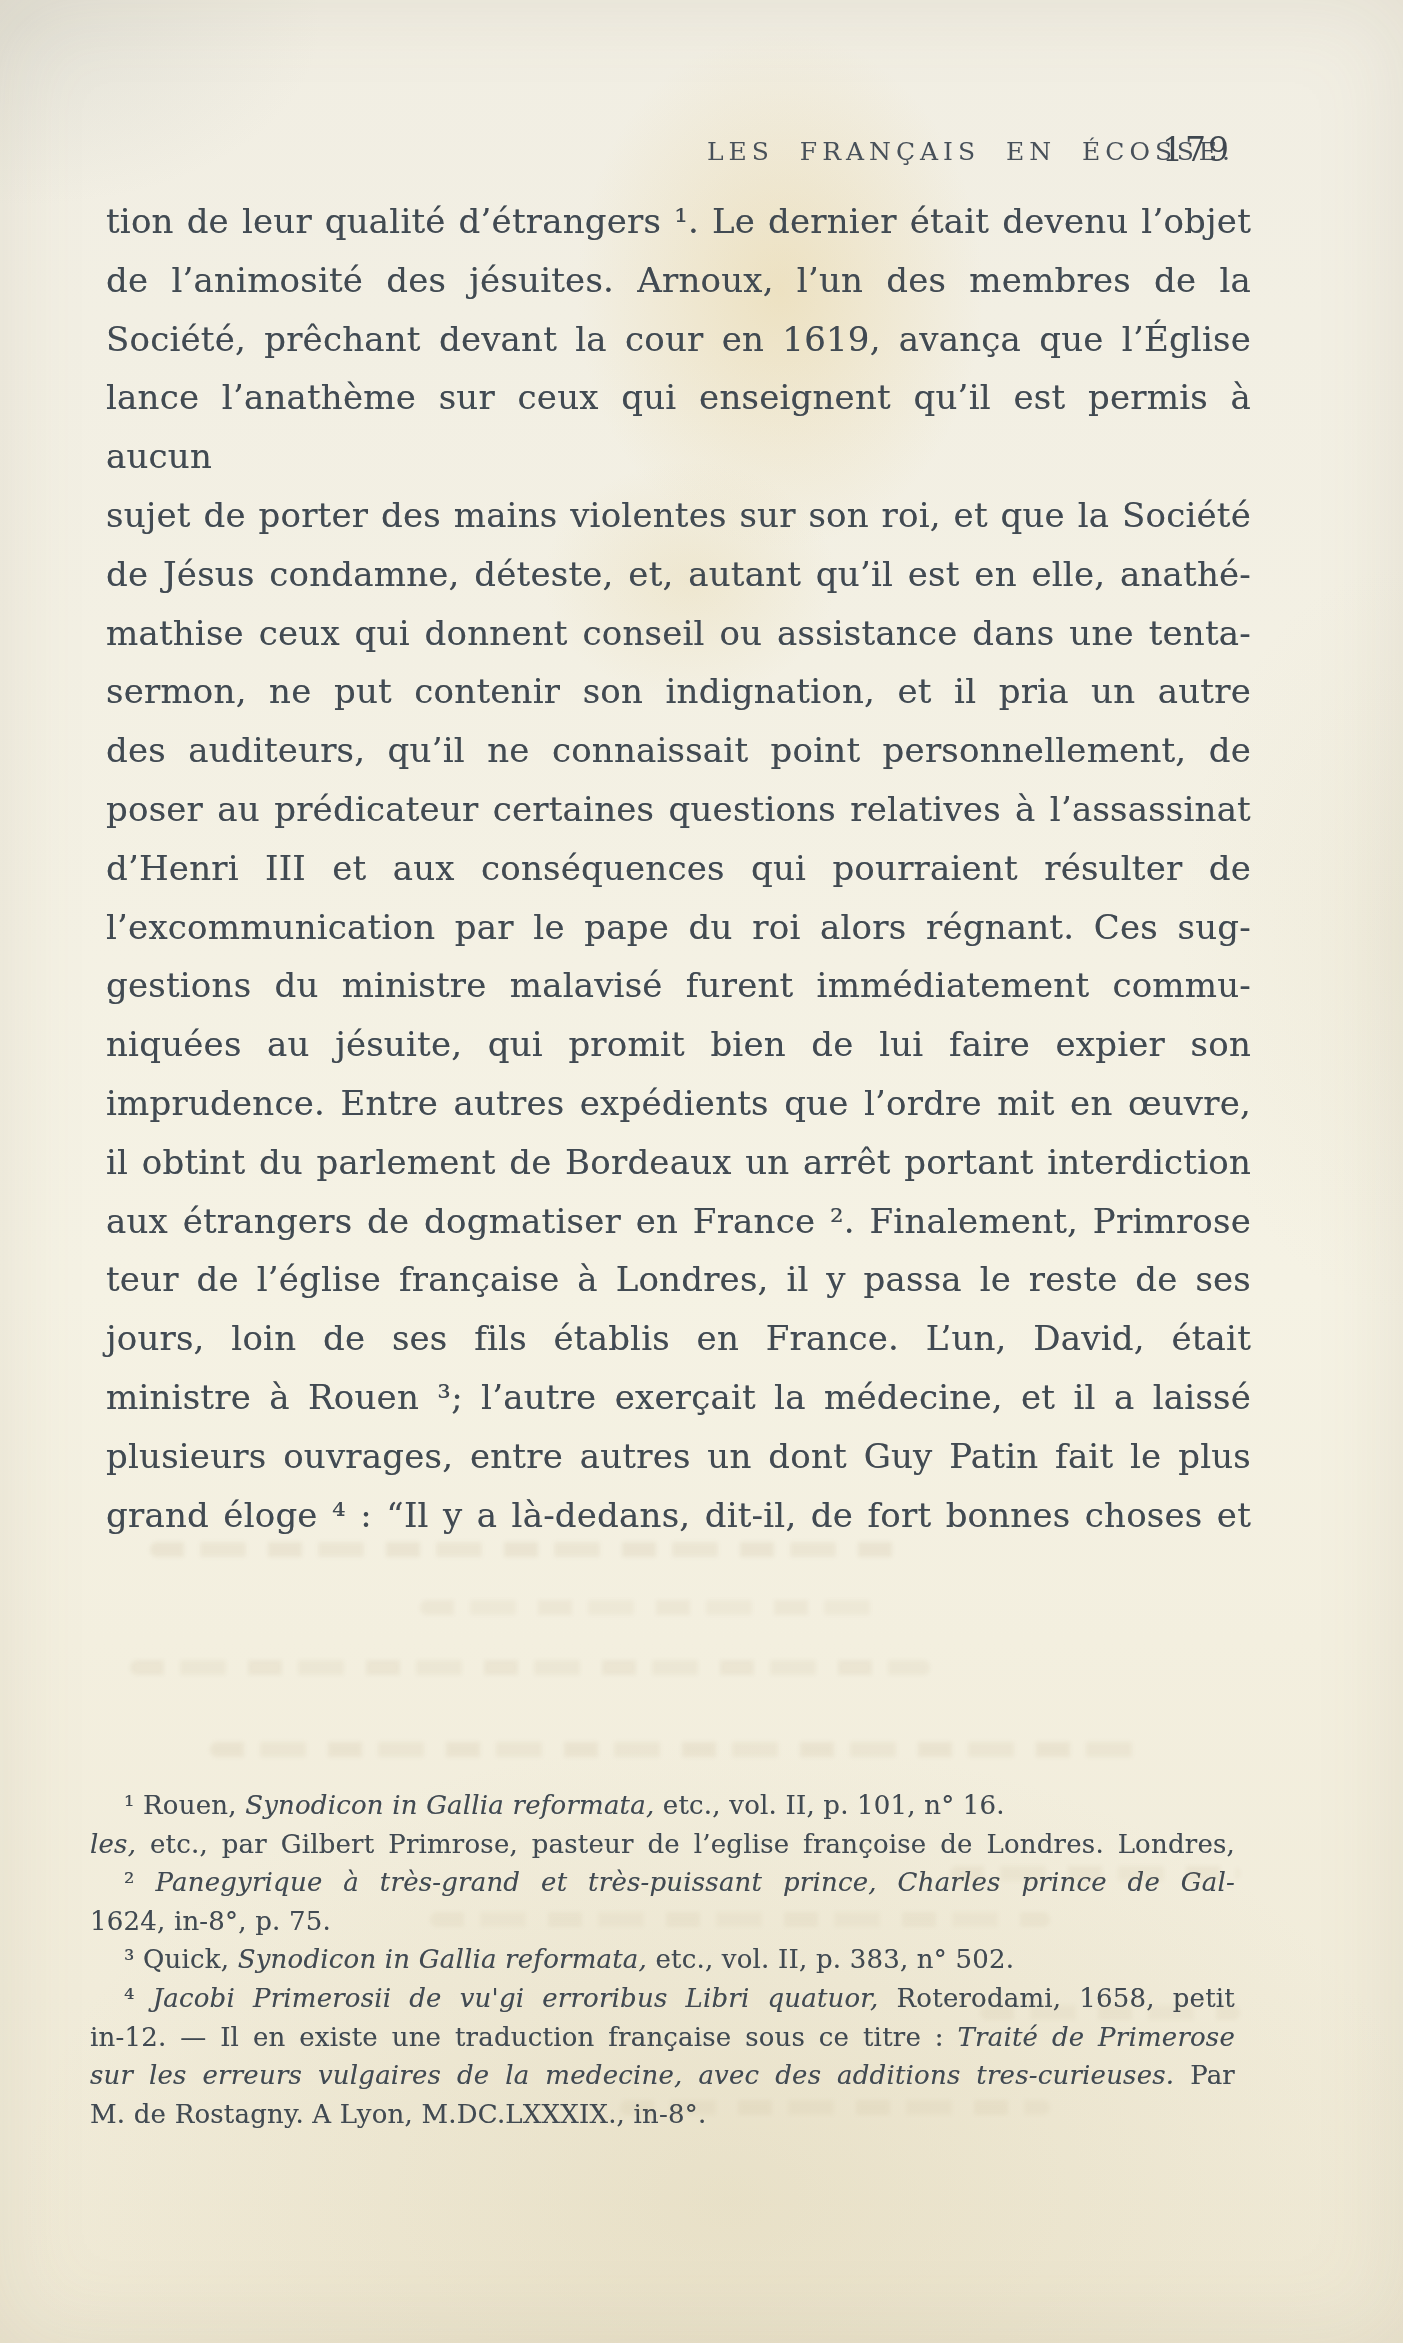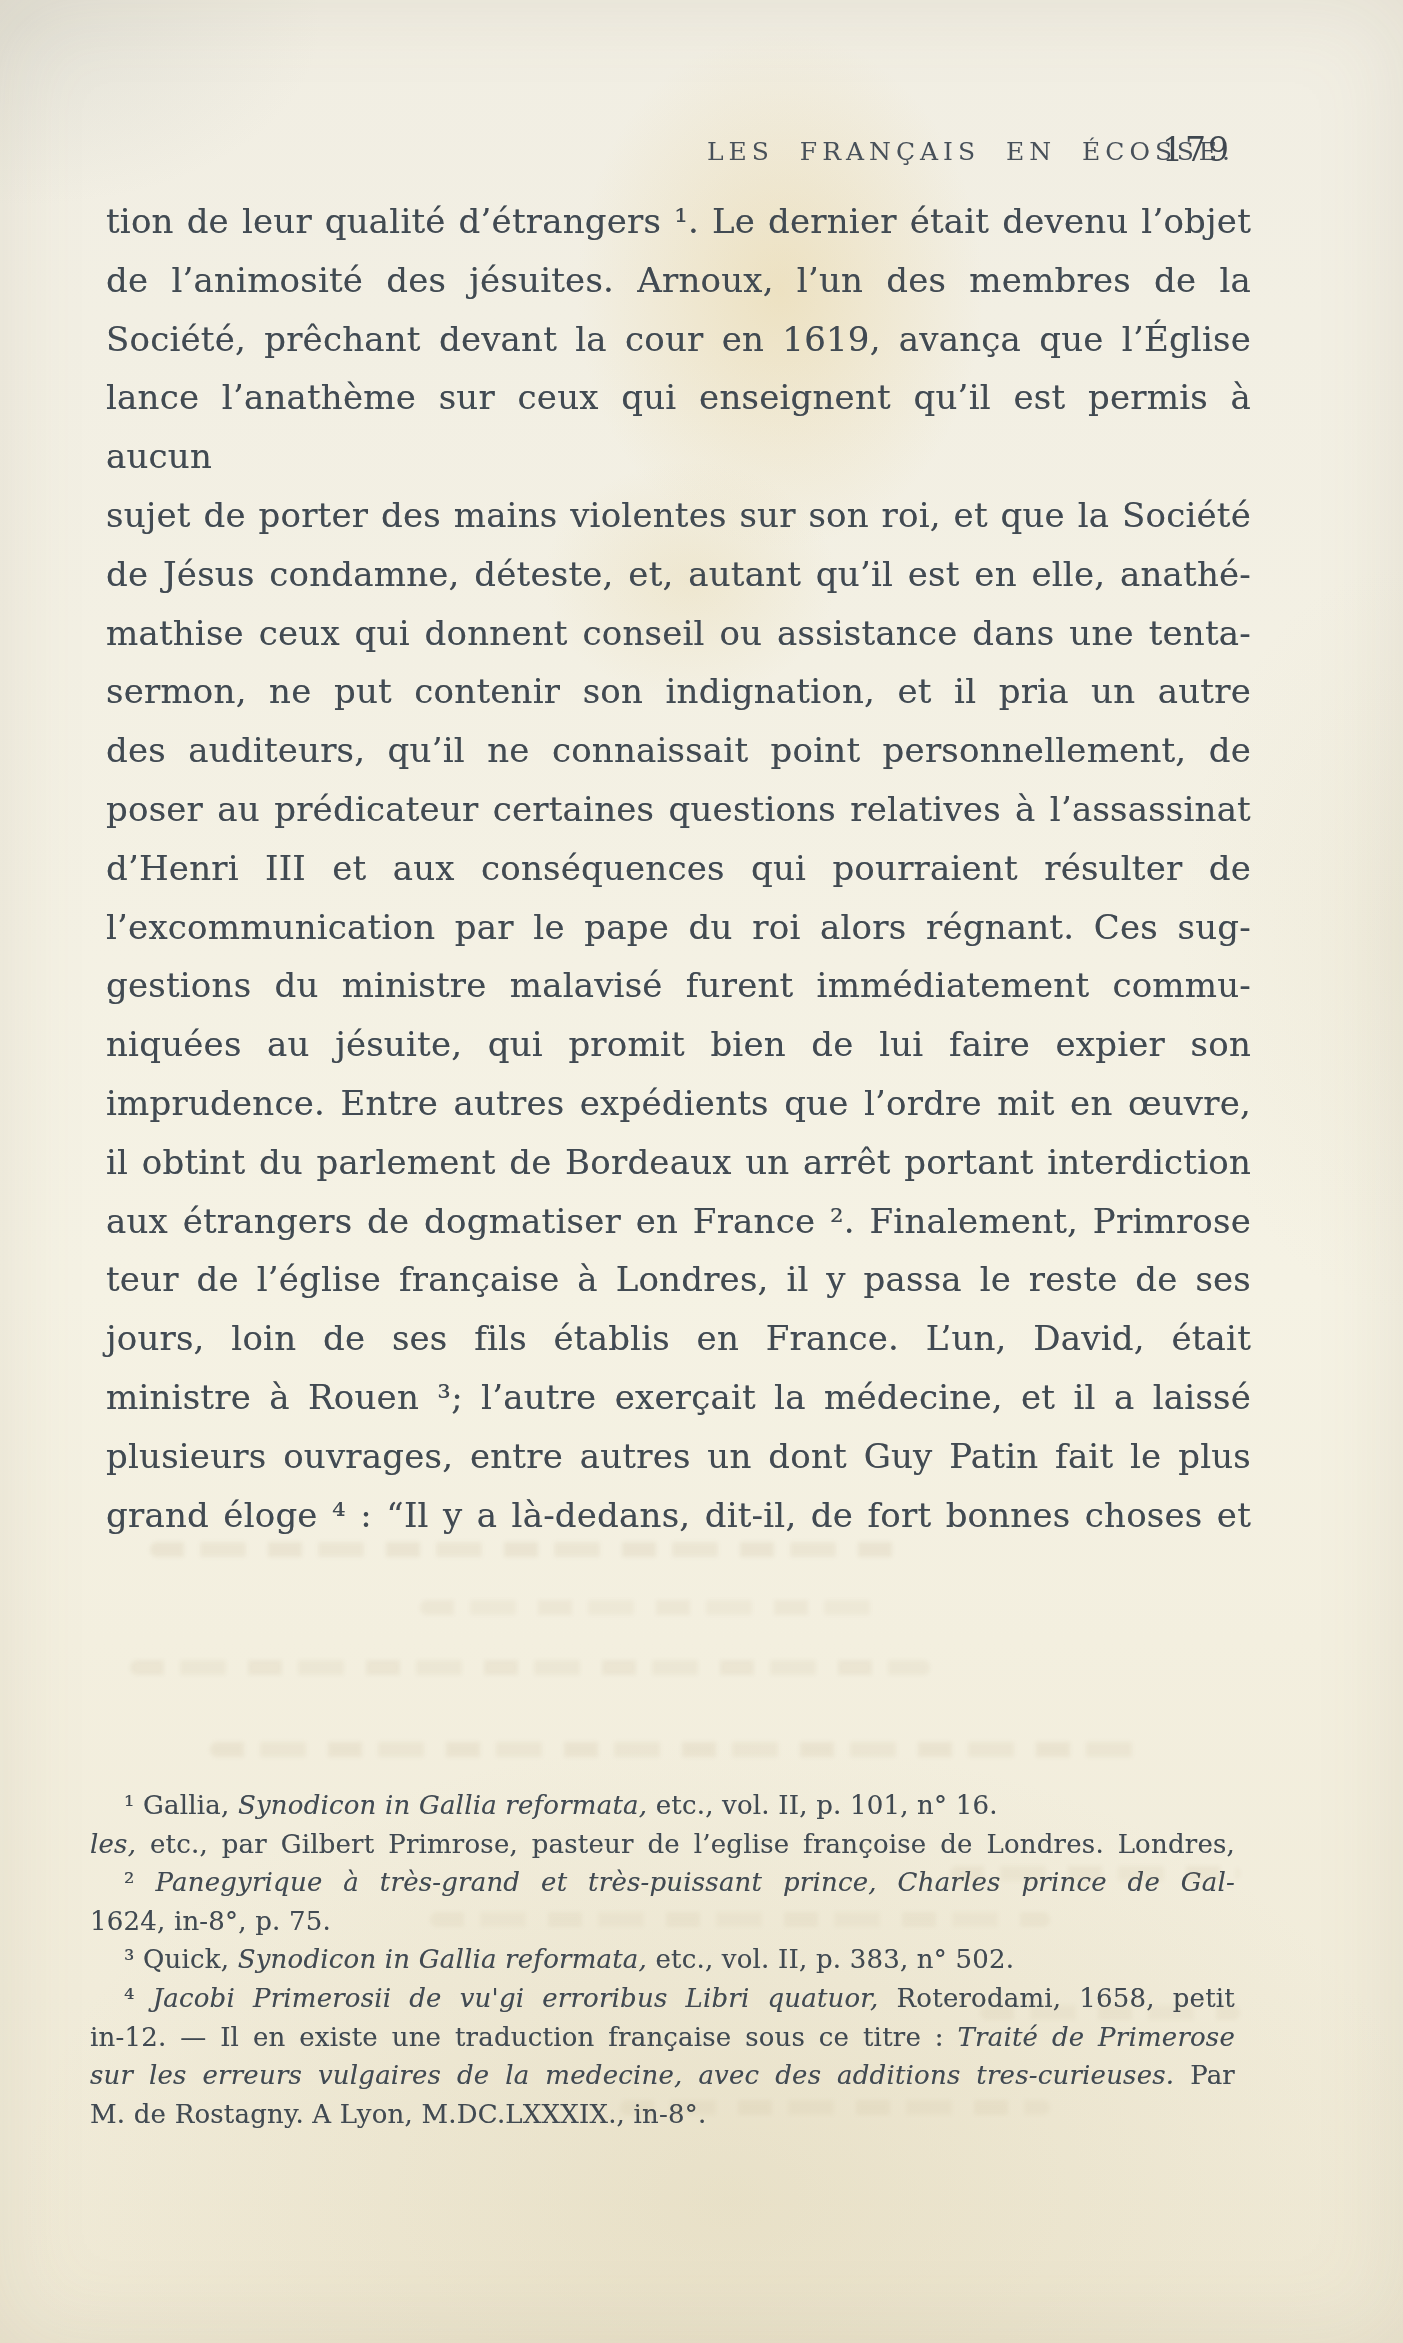--- a/index.html
+++ b/index.html
@@ -74,21 +74,21 @@
       <div class="bline">il obtint du parlement de Bordeaux un arrêt portant interdiction</div>
       <div class="bline">aux étrangers de dogmatiser en France ². Finalement, Primrose</div>
       <div class="bline">teur de l’église française à Londres, il y passa le reste de ses</div>
       <div class="bline">jours, loin de ses fils établis en France. L’un, David, était</div>
       <div class="bline">ministre à Rouen ³; l’autre exerçait la médecine, et il a laissé</div>
       <div class="bline">plusieurs ouvrages, entre autres un dont Guy Patin fait le plus</div>
       <div class="bline">grand éloge ⁴ : “Il y a là-dedans, dit-il, de fort bonnes choses et</div>
     </div>
 
   <div class="footnotes">
-      <div class="fline noj ind"><span>¹ Gallia, </span><span class="it">Synodicon in Gallia reformata,</span><span> etc., vol. II, p. 101, n° 16.</span></div>
+      <div class="fline noj ind"><span>¹ Rouen, </span><span class="it">Synodicon in Gallia reformata,</span><span> etc., vol. II, p. 101, n° 16.</span></div>
       <div class="fline"><span class="it">les,</span><span> etc., par Gilbert Primrose, pasteur de l’eglise françoise de Londres. Londres,</span></div>
       <div class="fline ind"><span>² </span><span class="it">Panegyrique à très-grand et très-puissant prince, Charles prince de Gal-</span></div>
       <div class="fline noj"><span>1624, in-8°, p. 75.</span></div>
       <div class="fline noj ind"><span>³ Quick, </span><span class="it">Synodicon in Gallia reformata,</span><span> etc., vol. II, p. 383, n° 502.</span></div>
       <div class="fline ind"><span>⁴ </span><span class="it">Jacobi Primerosii de vu'gi erroribus Libri quatuor,</span><span> Roterodami, 1658, petit</span></div>
       <div class="fline"><span>in-12. — Il en existe une traduction française sous ce titre : </span><span class="it">Traité de Primerose</span></div>
       <div class="fline"><span class="it">sur les erreurs vulgaires de la medecine, avec des additions tres-curieuses.</span><span> Par</span></div>
       <div class="fline noj"><span>M. de Rostagny. A Lyon, M.DC.LXXXIX., in-8°.</span></div>
     </div>
 

